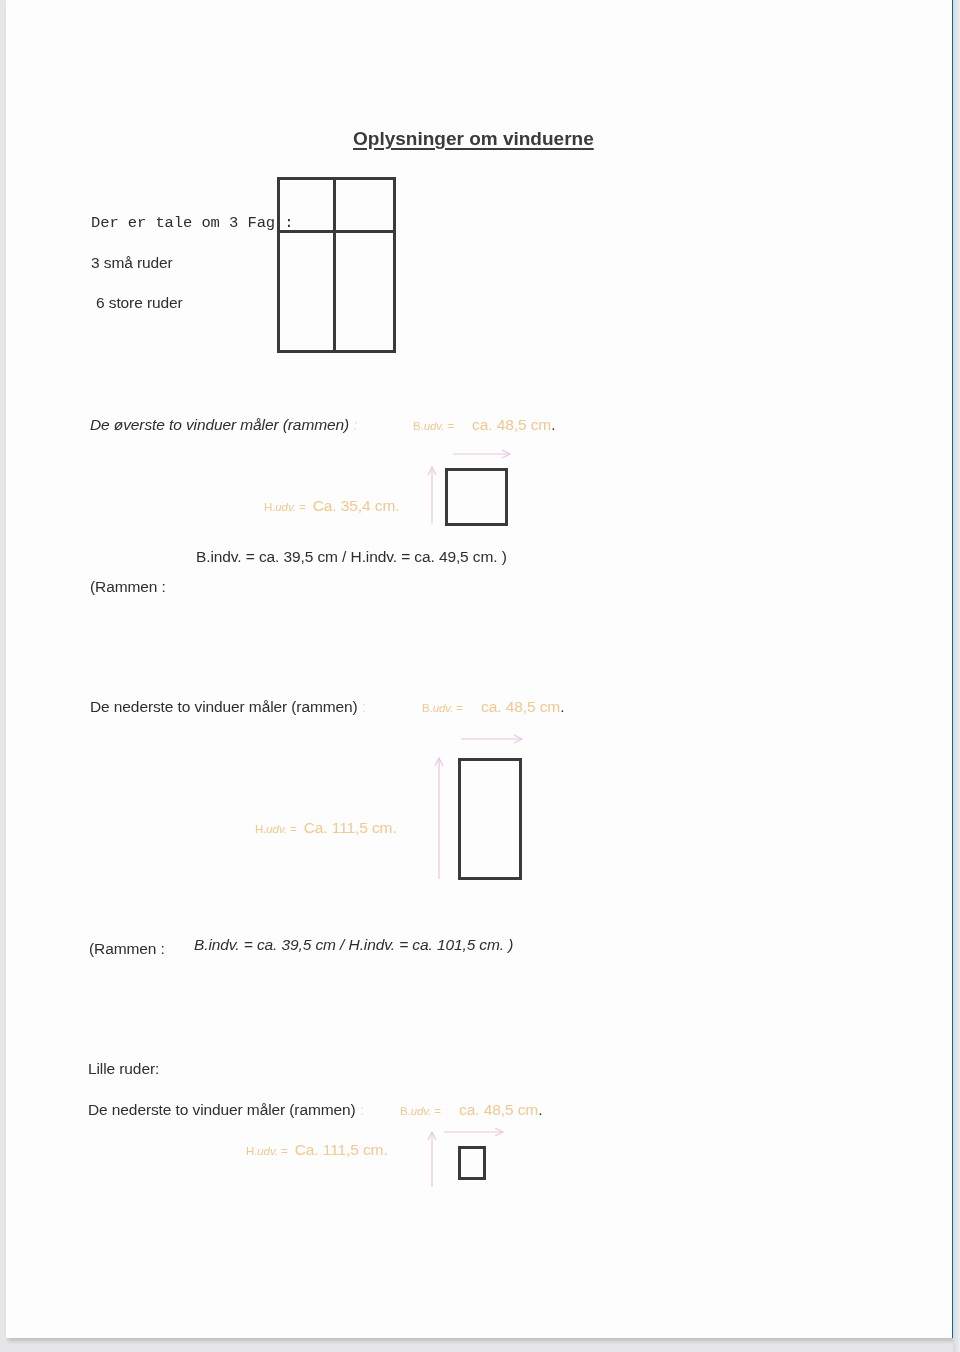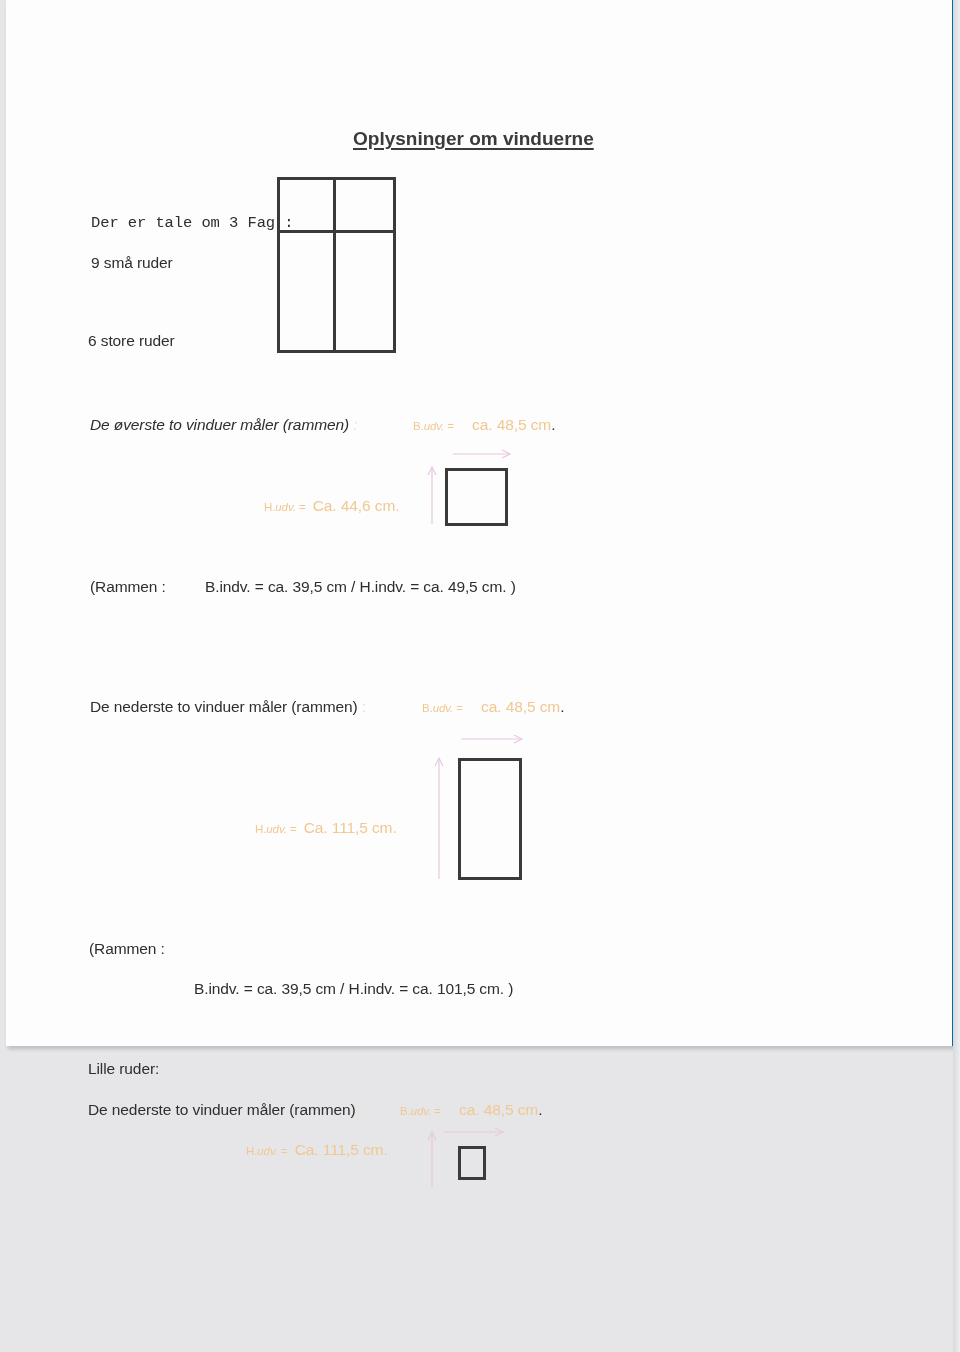--- a/index.html
+++ b/index.html
@@ -4,21 +4,21 @@
   <style>
     html, body { margin: 0; padding: 0; }
     body {
       width: 960px; height: 1352px;
       background: #e6e6e8;
       position: relative; overflow: hidden;
       font-family: "Liberation Sans", sans-serif;
     }
     .page {
       position: absolute; left: 6px; top: 0;
-      width: 946px; height: 1046px;
+      width: 946px; height: 1338px;
       background: #fdfdfe;
       box-shadow: 2px 3px 4px rgba(0,0,0,0.18);
       border-right: 7px solid #0369a1;
     }
     .page-edge-right {
       position: absolute; left: 953px; top: 0; width: 7px; height: 1352px;
       background: linear-gradient(to right, #d8d9dc, #eceef0);
     }
     .t {
       position: absolute; white-space: nowrap;
@@ -43,22 +43,22 @@
     svg { display: block; }
   </style>
 </head>
 <body>
 
 <div class="page">
 
   <div class="title">Oplysninger om vinduerne</div>
 
   <div class="t" style="left:85px; top:214px;font-family:Liberation Mono, monospace;">Der er tale om 3 Fag   :</div>
-  <div class="t" style="left:85px; top:254px;">9 små ruder</div>
-  <div class="t" style="left:82px; top:294px;margin-top:38px;">6 store ruder</div>
+  <div class="t" style="left:85px; top:254px;">3 små ruder</div>
+  <div class="t" style="left:90px; top:294px;">6 store ruder</div>
 
   <div>
     <div class="box" style="left:271px; top:177px; width:119px; height:176px;"></div>
     <div class="divider-v" style="left:327px; top:177px; height:176px;"></div>
     <div class="divider-h" style="left:271px; top:230px; width:119px;"></div>
   </div>
 
   <div>
     <div class="t" style="left:84px; top:416px;font-style:italic;">
       <span>De øverste to vinduer måler (rammen)</span><span class="o-colon"> :</span>
@@ -68,31 +68,31 @@
       <span style="margin-left:14px;">ca. 48,5 cm</span><span style="color:#2e2e2e">.</span>
     </div>
     <div class="arrow-h" style="left:447px; top:448px;">
       <svg width="60" height="12">
           <line x1="0" y1="6" x2="56" y2="6" stroke="#e8c8e0" stroke-width="1.2"></line>
           <polyline points="49,2 57,6 49,10" fill="none" stroke="#e8c8e0" stroke-width="1.2"></polyline>
         </svg>
     </div>
     <div class="t o" style="left:258px; top:497px;">
       <span class="o-small"><span>H.</span><i>udv.</i><span> =</span></span>
-      <span style="margin-left:3px;">Ca. 44,6 cm.</span>
+      <span style="margin-left:3px;">Ca. 35,4 cm.</span>
     </div>
     <div class="arrow-v" style="left:420px; top:466px;">
       <svg width="12" height="60">
           <line x1="6" y1="2" x2="6" y2="58" stroke="#e8c8e0" stroke-width="1.2"></line>
           <polyline points="2,9 6,1 10,9" fill="none" stroke="#e8c8e0" stroke-width="1.2"></polyline>
         </svg>
     </div>
     <div class="box" style="left:439px; top:468px; width:63px; height:58px;"></div>
     <div class="t" style="left:84px; top:578px;">(Rammen :</div>
-    <div class="t" style="left:190px; top:578px;margin-left:9px;">B.indv.  = ca. 39,5 cm  /  H.indv. = ca. 49,5 cm. )</div>
+    <div class="t" style="left:190px; top:548px;">B.indv.  = ca. 39,5 cm  /  H.indv. = ca. 49,5 cm. )</div>
   </div>
 
   <div>
     <div class="t" style="left:84px; top:698px;">
       <span>De nederste to vinduer måler (rammen)</span><span class="o-colon"> :</span>
     </div>
     <div class="t o" style="left:416px; top:698px;">
       <span class="o-small"><span>B.</span><i>udv.</i><span> =</span></span>
       <span style="margin-left:14px;">ca. 48,5 cm</span><span style="color:#2e2e2e">.</span>
     </div>
@@ -107,21 +107,21 @@
       <span style="margin-left:3px;">Ca. 111,5 cm.</span>
     </div>
     <div class="arrow-v" style="left:427px; top:757px;">
       <svg width="12" height="124">
           <line x1="6" y1="2" x2="6" y2="122" stroke="#e8c8e0" stroke-width="1.2"></line>
           <polyline points="2,9 6,1 10,9" fill="none" stroke="#e8c8e0" stroke-width="1.2"></polyline>
         </svg>
     </div>
     <div class="box" style="left:452px; top:758px; width:64px; height:122px;"></div>
     <div class="t" style="left:83px; top:940px;">(Rammen :</div>
-    <div class="t" style="left:188px; top:980px;">B.indv.  = ca. 39,5 cm  /  H.indv. = ca. 101,5 cm. )</div>
+    <div class="t" style="left:188px; top:936px;font-style:italic;">B.indv.  = ca. 39,5 cm  /  H.indv. = ca. 101,5 cm. )</div>
   </div>
 
   <div>
     <div class="t" style="left:82px; top:1060px;">Lille ruder:</div>
     <div class="t" style="left:82px; top:1101px;">
       <span>De nederste to vinduer måler (rammen)</span><span class="o-colon"> :</span>
     </div>
     <div class="t o" style="left:394px; top:1101px;">
       <span class="o-small"><span>B.</span><i>udv.</i><span> =</span></span>
       <span style="margin-left:14px;">ca. 48,5 cm</span><span style="color:#2e2e2e">.</span>

